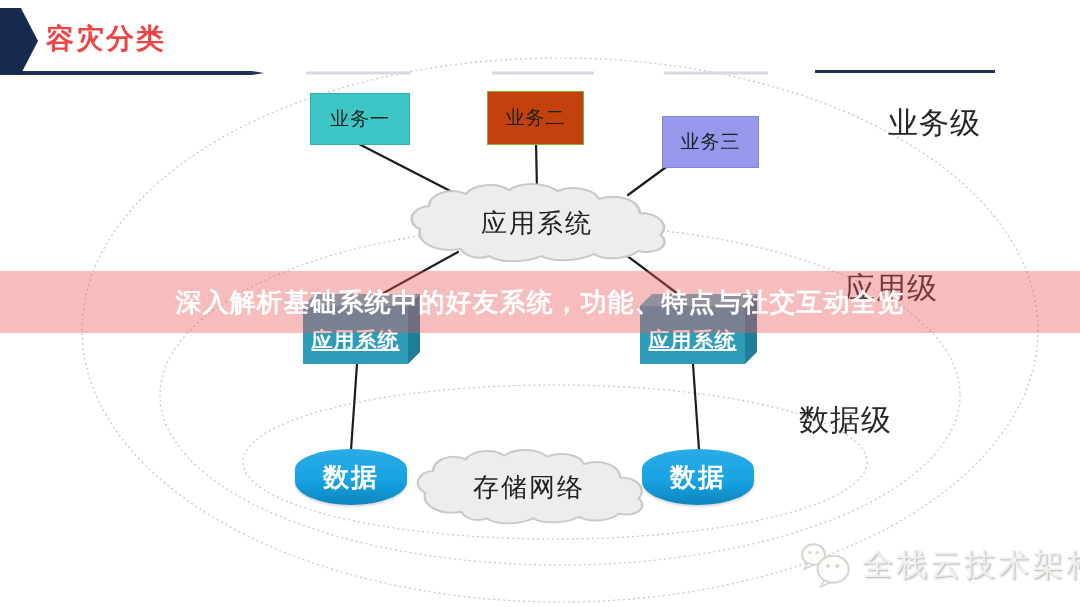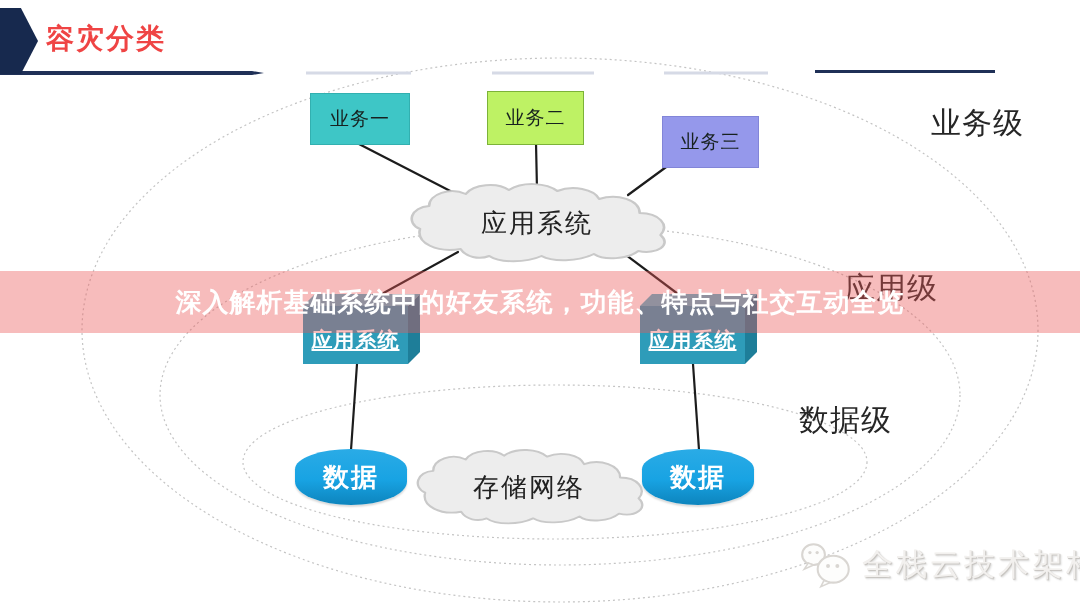--- a/index.html
+++ b/index.html
@@ -11,29 +11,29 @@
   #bg-svg{position:absolute;left:0;top:0;width:1080px;height:607px;z-index:0;}
 
   
   .chevron{left:0;top:8px;width:38px;height:66px;background:#17294E;z-index:10;
            clip-path:polygon(0 0,55% 0,100% 50%,55% 100%,0 100%);}
   .slide-title{left:46px;top:20px;font-size:28px;font-weight:700;color:#ef4444;
                letter-spacing:2px;z-index:10;white-space:nowrap;}
 
   
   .level{font-size:30px;color:#262626;z-index:1;white-space:nowrap;letter-spacing:1px;}
-  .level-business{left:888px;top:103px;margin-left:43px;}
+  .level-business{left:888px;top:103px;}
   .level-application{left:845px;top:268px;}
   .level-data{left:799px;top:400px;}
 
   
   .bizbox{z-index:2;display:flex;align-items:center;justify-content:center;
           font-size:19px;color:#17211f;letter-spacing:1px;}
   .biz1{left:310px;top:93px;width:98px;height:50px;background:#3EC6C6;border:1px solid #32b0b0;}
-  .biz2{left:487px;top:91px;width:95px;height:52px;background:#bef264;border:1px solid #7cb338;}
+  .biz2{left:487px;top:91px;width:95px;height:52px;background:#c2410c;border:1px solid #7cb338;}
   .biz3{left:662px;top:90px;width:95px;height:50px;background:#9598EB;border:1px solid #8285d8;margin-top:26px;}
 
   
   .cloud{z-index:2;}
   .cloud svg{overflow:visible;display:block;}
   .cloud-label{position:absolute;left:0;top:0;width:100%;height:100%;
                display:flex;align-items:center;justify-content:center;
                font-size:26px;color:#222;letter-spacing:2px;}
   .cloud-business{left:403px;top:183px;width:268px;height:80px;}
   .cloud-storage{left:410px;top:449px;width:238px;height:76px;}

